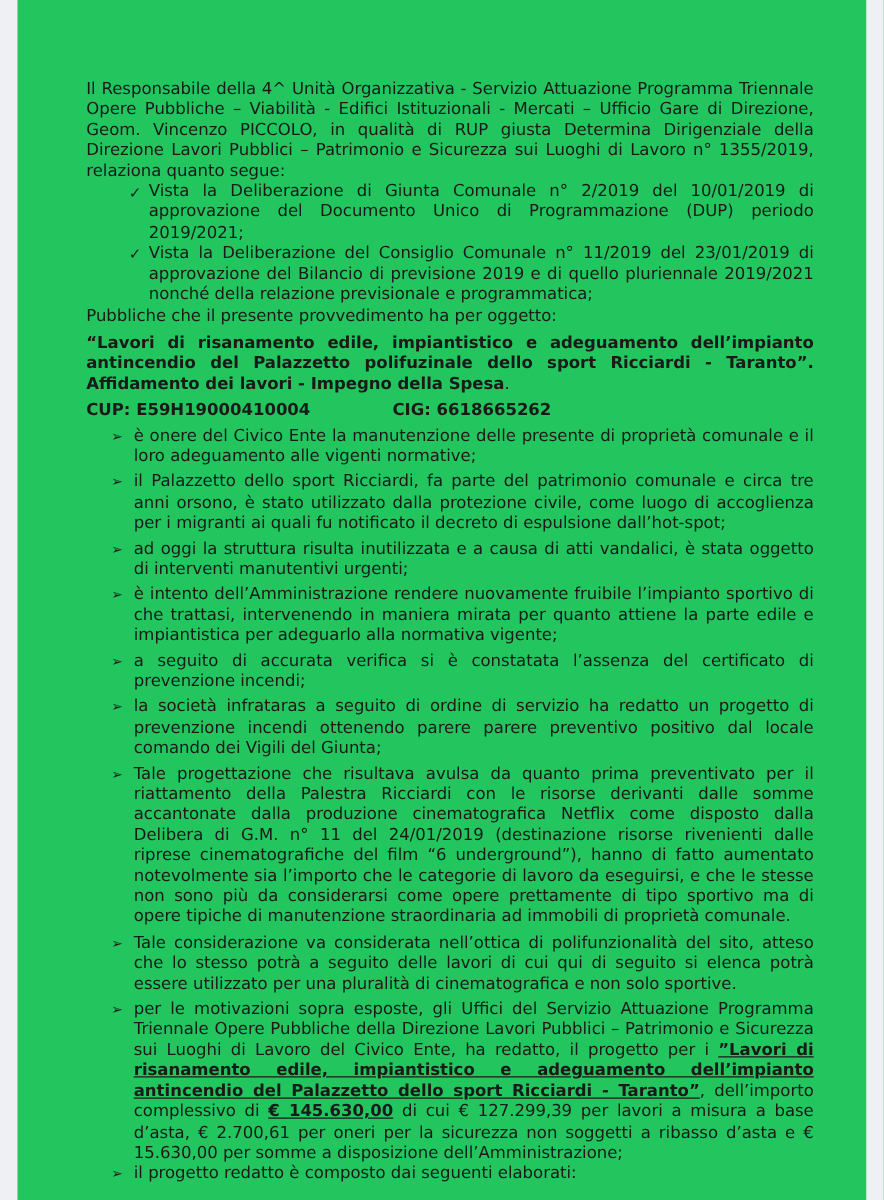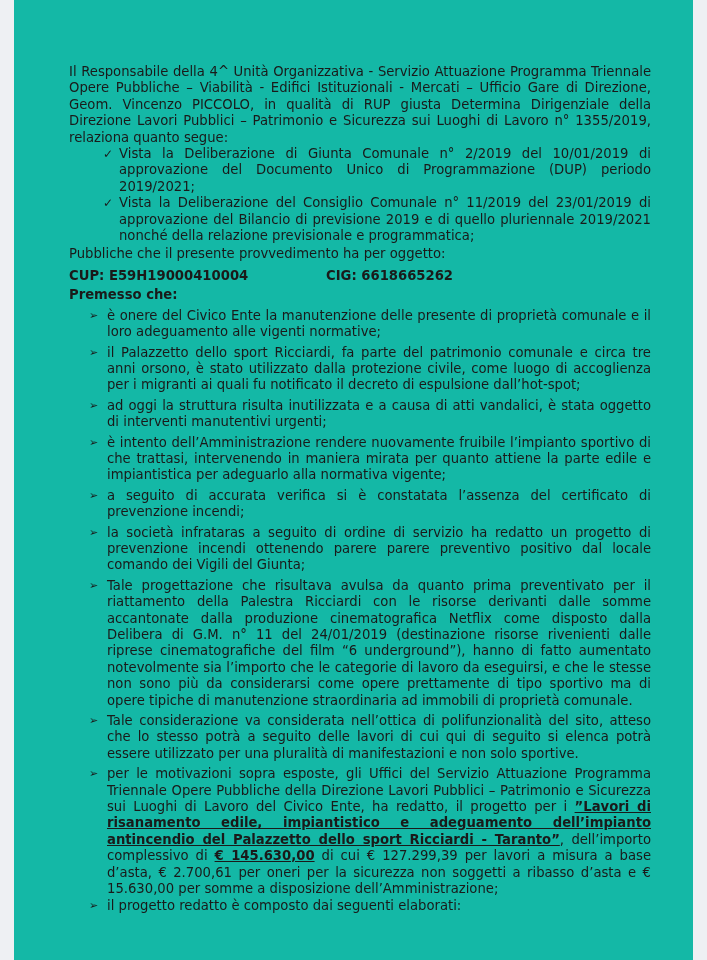--- a/index.html
+++ b/index.html
@@ -4,35 +4,35 @@
 <style>
   html, body { margin: 0; padding: 0; }
   body {
     width: 707px; height: 960px; overflow: hidden;
     background: #eef0f3;
     font-family: "DejaVu Sans", sans-serif;
     color: #1a1a1a;
   }
   .page {
     position: absolute; left: 14px; top: 0; width: 679px; height: 960px;
-    background: #14b8a6;
+    background: #22c55e;
   }
   .content {
     position: absolute; left: 55px; top: 64px; width: 582px;
     font-size: 13.2px; line-height: 16.4px;
   }
   .just { text-align: justify; text-align-last: left; }
   p { margin: 0; }
   ul.checks { list-style: none; margin: 0; padding: 0 0 0 34px; }
   ul.checks li { position: relative; padding-left: 16px; text-align: justify; }
   ul.checks li .mk { position: absolute; left: 0; top: 0; font-size: 12px; }
   .intro2 { margin-top: 2px; }
   .subject { font-weight: bold; margin-top: 4px; text-align: justify; text-align-last: left; }
   .subject .tail { font-weight: normal; }
-  .codes { font-weight: bold; margin-top: 5px; display: flex; gap: 12px; }
+  .codes { font-weight: bold; margin-top: 5px; display: flex; }
   .codes .cup { width: 245px; }
   .premesso { font-weight: bold; margin-top: 3px; }
   ul.arrows { list-style: none; margin: 0; padding: 0 0 0 20px; }
   ul.arrows li { position: relative; padding-left: 18px; margin-top: 4px; text-align: justify; text-align-last: left; }
   ul.arrows li .mk { position: absolute; left: 0; top: 0; font-size: 11px; }
   b { font-weight: bold; text-decoration: underline; }
 </style>
 </head>
 <body>
 
@@ -47,35 +47,35 @@
         <span>Vista la Deliberazione di Giunta Comunale n° 2/2019 del 10/01/2019 di approvazione del Documento Unico di Programmazione (DUP) periodo 2019/2021;</span>
       </li>
       <li>
         <span class="mk">✓</span>
         <span>Vista la Deliberazione del Consiglio Comunale n° 11/2019 del 23/01/2019 di approvazione del Bilancio di previsione 2019 e di quello pluriennale 2019/2021 nonché della relazione previsionale e programmatica;</span>
       </li>
     </ul>
 
     <p class="intro2">Pubbliche che il presente provvedimento ha per oggetto:</p>
 
+    <p class="subject"><span>“Lavori di risanamento edile, impiantistico e adeguamento dell’impianto antincendio del Palazzetto polifuzinale dello sport Ricciardi - Taranto”. Affidamento dei lavori - Impegno della Spesa</span><span class="tail">.</span></p>
 
     <div class="codes">
       <span class="cup">CUP: E59H19000410004</span>
       <span>CIG: 6618665262</span>
     </div>
 
-    <p class="premesso">Premesso che:</p>
 
     <ul class="arrows">
       <li><span class="mk">➢</span><span>è onere del Civico Ente la manutenzione delle presente di proprietà comunale e il loro adeguamento alle vigenti normative;</span></li>
       <li><span class="mk">➢</span><span>il Palazzetto dello sport Ricciardi, fa parte del patrimonio comunale e circa tre anni orsono, è stato utilizzato dalla protezione civile, come luogo di accoglienza per i migranti ai quali fu notificato il decreto di espulsione dall’hot-spot;</span></li>
       <li><span class="mk">➢</span><span>ad oggi la struttura risulta inutilizzata e a causa di atti vandalici, è stata oggetto di interventi manutentivi urgenti;</span></li>
       <li><span class="mk">➢</span><span>è intento dell’Amministrazione rendere nuovamente fruibile l’impianto sportivo di che trattasi, intervenendo in maniera mirata per quanto attiene la parte edile e impiantistica per adeguarlo alla normativa vigente;</span></li>
       <li><span class="mk">➢</span><span>a seguito di accurata verifica si è constatata l’assenza del certificato di prevenzione incendi;</span></li>
       <li><span class="mk">➢</span><span>la società infrataras a seguito di ordine di servizio ha redatto un progetto di prevenzione incendi ottenendo parere parere preventivo positivo dal locale comando dei Vigili del Giunta;</span></li>
       <li><span class="mk">➢</span><span>Tale progettazione che risultava avulsa da quanto prima preventivato per il riattamento della Palestra Ricciardi con le risorse derivanti dalle somme accantonate dalla produzione cinematografica Netflix come disposto dalla Delibera di G.M. n° 11 del 24/01/2019 (destinazione risorse rivenienti dalle riprese cinematografiche del film “6 underground”), hanno di fatto aumentato notevolmente sia l’importo che le categorie di lavoro da eseguirsi, e che le stesse non sono più da considerarsi come opere prettamente di tipo sportivo ma di opere tipiche di manutenzione straordinaria ad immobili di proprietà comunale.</span></li>
-      <li><span class="mk">➢</span><span>Tale considerazione va considerata nell’ottica di polifunzionalità del sito, atteso che lo stesso potrà a seguito delle lavori di cui qui di seguito si elenca potrà essere utilizzato per una pluralità di manifestazioni e non solo sportive.</span></li>
+      <li><span class="mk">➢</span><span>Tale considerazione va considerata nell’ottica di polifunzionalità del sito, atteso che lo stesso potrà a seguito delle lavori di cui qui di seguito si elenca potrà essere utilizzato per una pluralità di cinematografica e non solo sportive.</span></li>
       <li><span class="mk">➢</span><span>per le motivazioni sopra esposte, gli Uffici del Servizio Attuazione Programma Triennale Opere Pubbliche della Direzione Lavori Pubblici – Patrimonio e Sicurezza sui Luoghi di Lavoro del Civico Ente, ha redatto, il progetto per i </span><b>”Lavori di risanamento edile, impiantistico e adeguamento dell’impianto antincendio del Palazzetto dello sport Ricciardi - Taranto”</b><span>, dell’importo complessivo di </span><b>€ 145.630,00</b><span> di cui € 127.299,39 per lavori a misura a base d’asta, € 2.700,61 per oneri per la sicurezza non soggetti a ribasso d’asta e € 15.630,00 per somme a disposizione dell’Amministrazione;</span></li>
       <li style="margin-top:0"><span class="mk">➢</span><span>il progetto redatto è composto dai seguenti elaborati:</span></li>
     </ul>
 
   </div>
 </div>
 
 </body></html>

